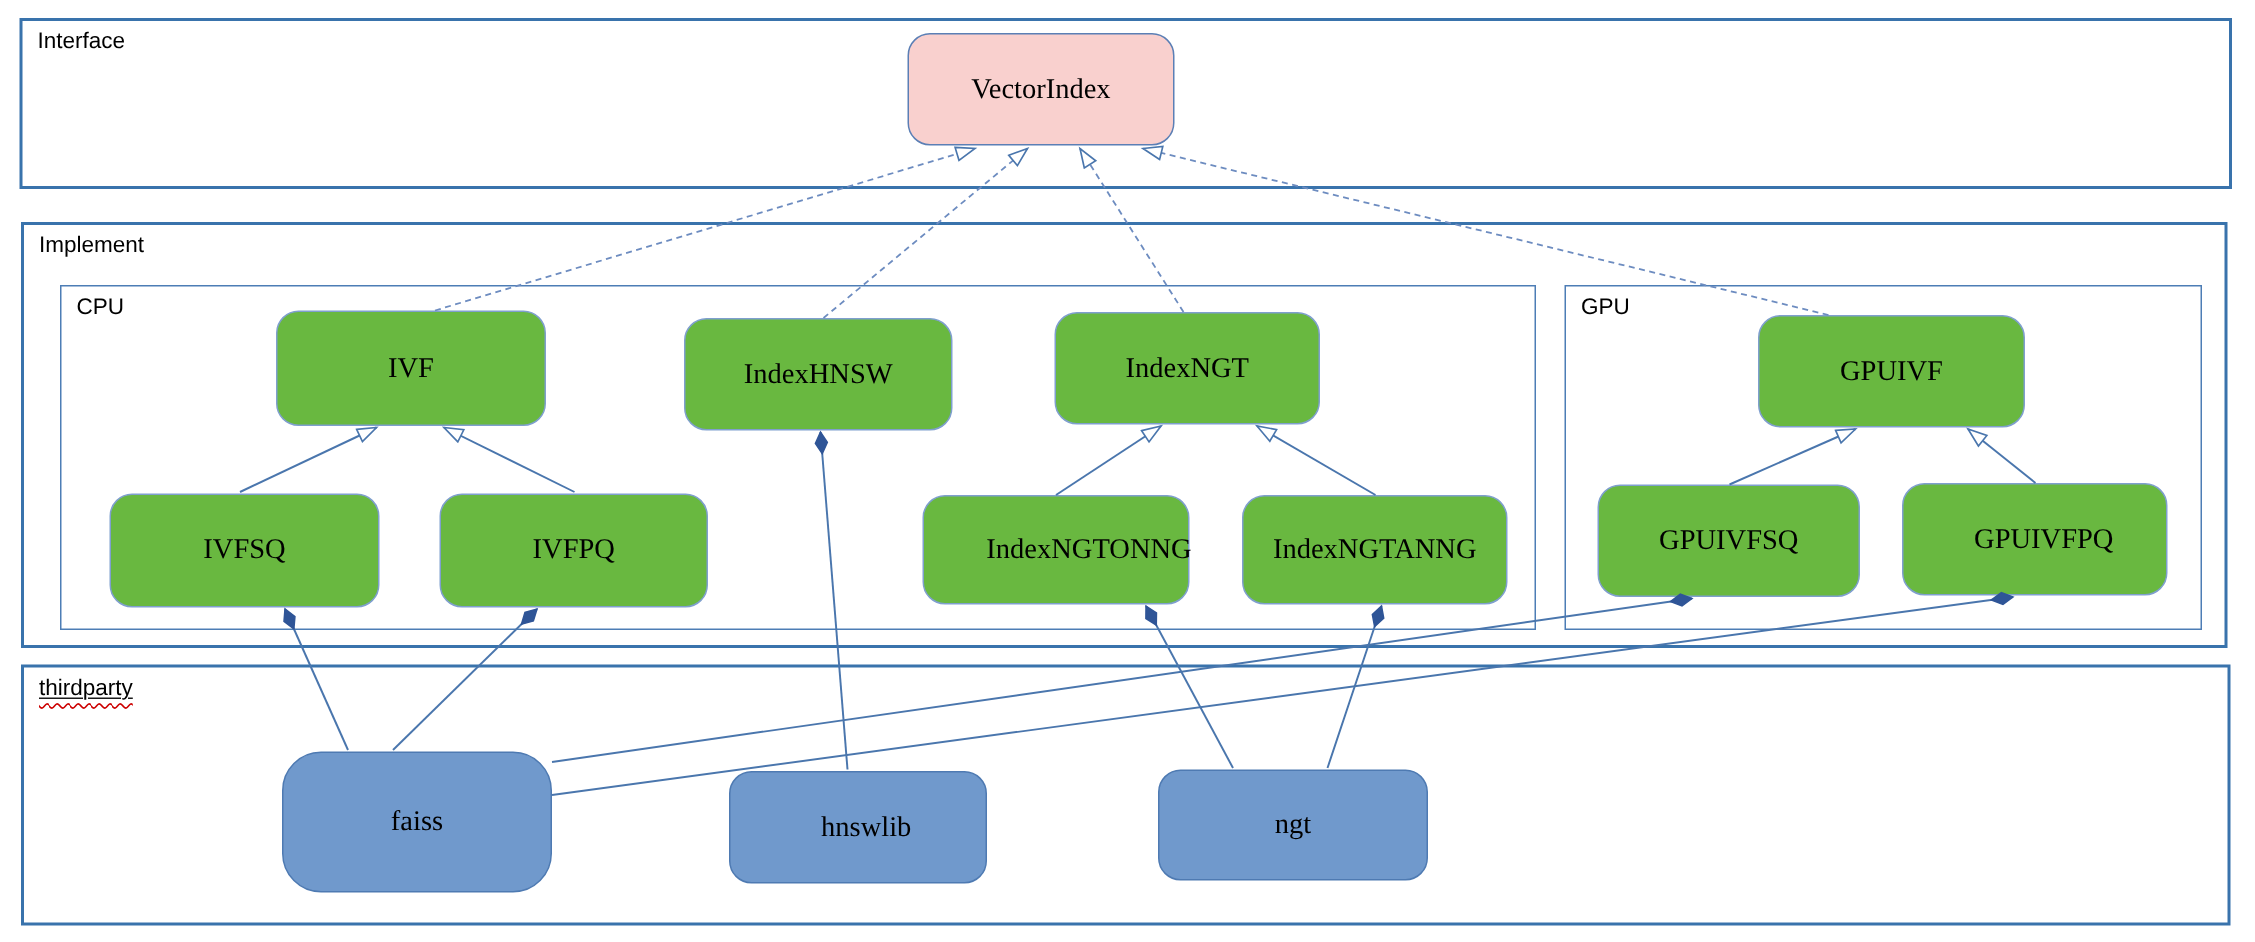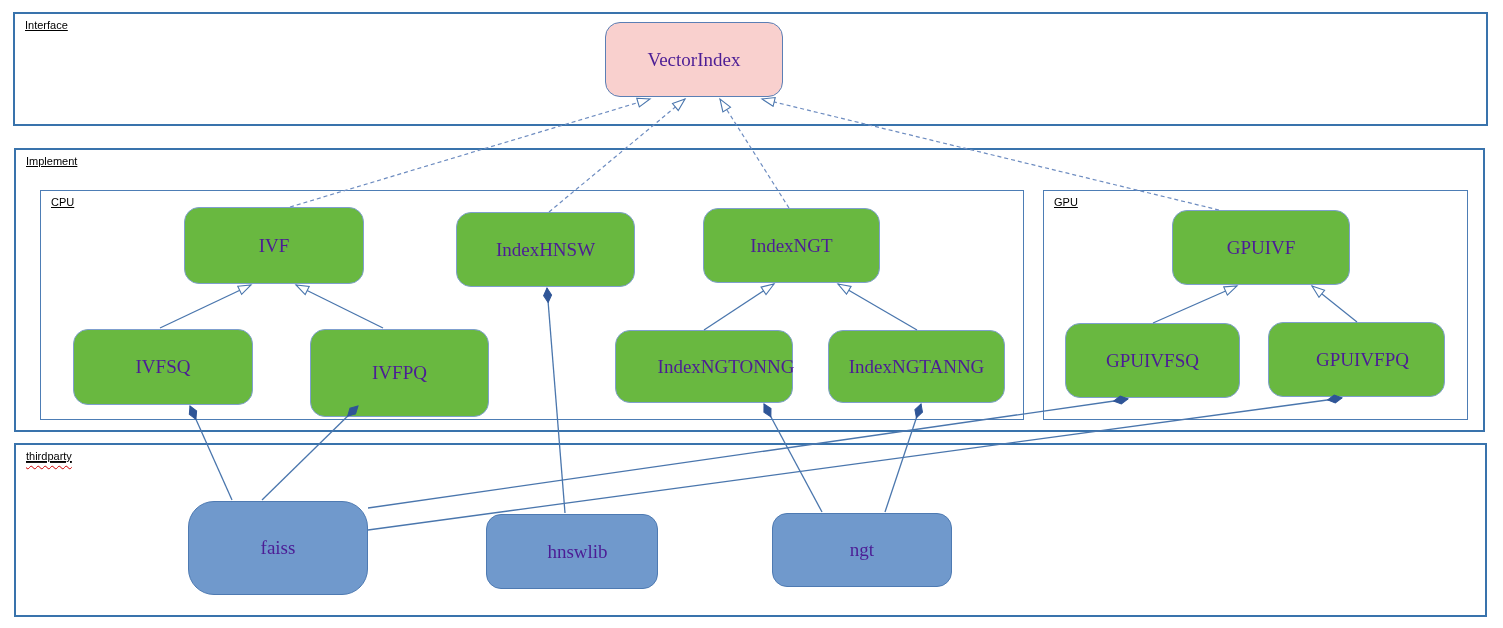--- a/index.html
+++ b/index.html
@@ -7,36 +7,36 @@
     position:relative; width:1503px; height:628px; background:#ffffff;
     font-family:"Liberation Sans", sans-serif; overflow:hidden;
   }
   .section {
     position:absolute; box-sizing:border-box;
     border:2px solid var(--sec-border,#3973ac); background:transparent;
   }
   .section.inner { border-width:1px; border-color:var(--inner-border,#4d7db5); }
   .section-label {
     position:absolute; top:5px; left:10px;
-    font-size:11px; color:#000; white-space:nowrap;text-decoration:underline;
+    font-size:15px; color:#000; white-space:nowrap;
   }
   .squiggle {
     text-decoration-line:underline; text-decoration-style:wavy;
     text-decoration-color:var(--squiggle,#cc0000); text-decoration-thickness:1px;
     text-underline-offset:5px;
   }
   .solid-under {
     text-decoration-line:underline; text-decoration-style:solid;
     text-decoration-color:#1a1a1a; text-decoration-thickness:1px;
     text-underline-offset:2px;
   }
   .node {
     position:absolute; box-sizing:border-box; border-radius:15px;
     display:flex; align-items:center; justify-content:center;
-    font-family:"Liberation Serif", serif; font-size:19px; color:#4c1d95;
+    font-family:"Liberation Serif", serif; font-size:19px; color:#000000;
     text-align:center;
   }
   .node--interface { background:var(--pink,#f9d0ce); border:1.5px solid var(--pink-bd,#5b7fb5); }
   .node--impl      { background:var(--green,#69b840); border:1px solid var(--green-bd,#7f9fce); }
   .node--thirdparty{ background:var(--blue,#7099cc); border:1.5px solid var(--blue-bd,#4e7ab2); }
   #edge-layer {
     position:absolute; left:0; top:0; width:1503px; height:628px;
     pointer-events:none;
   }
   .edge { fill:none; }
@@ -74,21 +74,21 @@
       </div>
       <div class="node node--impl" style="left: 456px; top: 212px; width: 179px; height: 75px;">
         <span>IndexHNSW</span>
       </div>
       <div class="node node--impl" style="left: 703px; top: 208px; width: 177px; height: 75px;">
         <span>IndexNGT</span>
       </div>
       <div class="node node--impl" style="left: 73px; top: 329px; width: 180px; height: 76px;">
         <span>IVFSQ</span>
       </div>
-      <div class="node node--impl" style="left: 293px; top: 329px; width: 179px; height: 88px; margin-left: 17px;">
+      <div class="node node--impl" style="left: 293px; top: 329px; width: 179px; height: 76px;">
         <span>IVFPQ</span>
       </div>
       <div class="node node--impl" style="left: 615px; top: 330px; width: 178px; height: 73px; padding-left: 44px;">
         <span>IndexNGTONNG</span>
       </div>
       <div class="node node--impl" style="left: 828px; top: 330px; width: 177px; height: 73px;">
         <span>IndexNGTANNG</span>
       </div>
       <div class="node node--impl" style="left: 1172px; top: 210px; width: 178px; height: 75px;">
         <span>GPUIVF</span>

